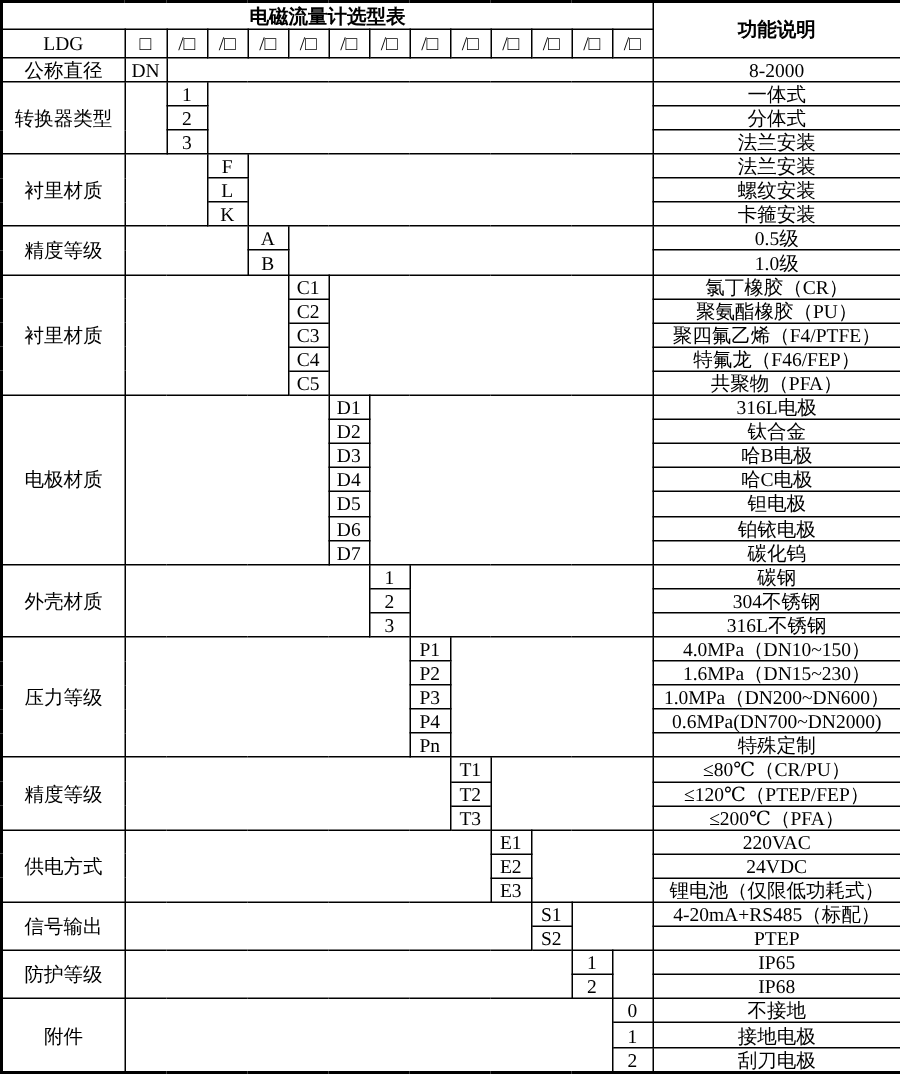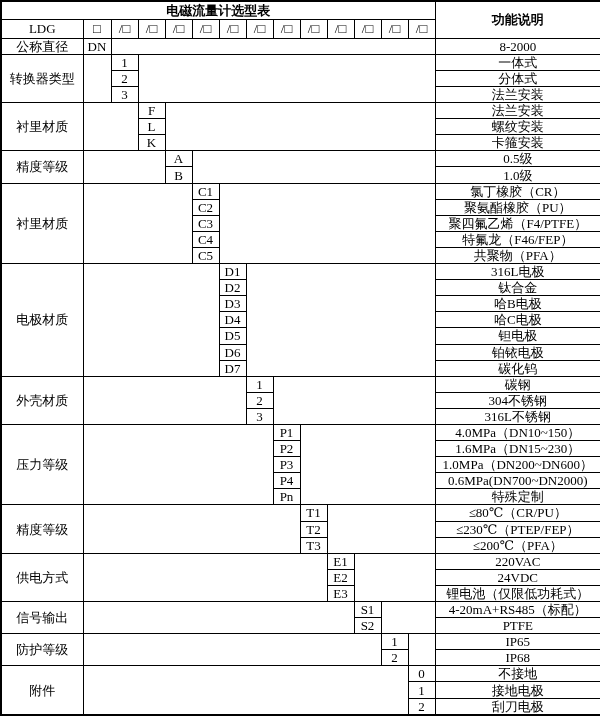--- a/index.html
+++ b/index.html
@@ -221,21 +221,21 @@
       </tr>
       <tr class="h-data">
         <td rowspan="3">精度等级</td>
         <td colspan="8" rowspan="3"></td>
         <td class="code-cell">T1</td>
         <td colspan="4" rowspan="3"></td>
         <td>≤80℃（CR/PU）</td>
       </tr>
       <tr class="h-data">
         <td class="code-cell">T2</td>
-        <td>≤230℃（PTEP/FEP）</td>
+        <td>≤120℃（PTEP/FEP）</td>
       </tr>
       <tr class="h-data">
         <td class="code-cell">T3</td>
         <td>≤200℃（PFA）</td>
       </tr>
       <tr class="h-data">
         <td rowspan="3">供电方式</td>
         <td colspan="9" rowspan="3"></td>
         <td class="code-cell">E1</td>
         <td colspan="3" rowspan="3"></td>
@@ -251,21 +251,21 @@
       </tr>
       <tr class="h-data">
         <td rowspan="2">信号输出</td>
         <td colspan="10" rowspan="2"></td>
         <td class="code-cell">S1</td>
         <td colspan="2" rowspan="2"></td>
         <td>4-20mA+RS485（标配）</td>
       </tr>
       <tr class="h-data">
         <td class="code-cell">S2</td>
-        <td>PTFE</td>
+        <td>PTEP</td>
       </tr>
       <tr class="h-data">
         <td rowspan="2">防护等级</td>
         <td colspan="11" rowspan="2"></td>
         <td class="code-cell">1</td>
         <td colspan="1" rowspan="2"></td>
         <td>IP65</td>
       </tr>
       <tr class="h-data">
         <td class="code-cell">2</td>

